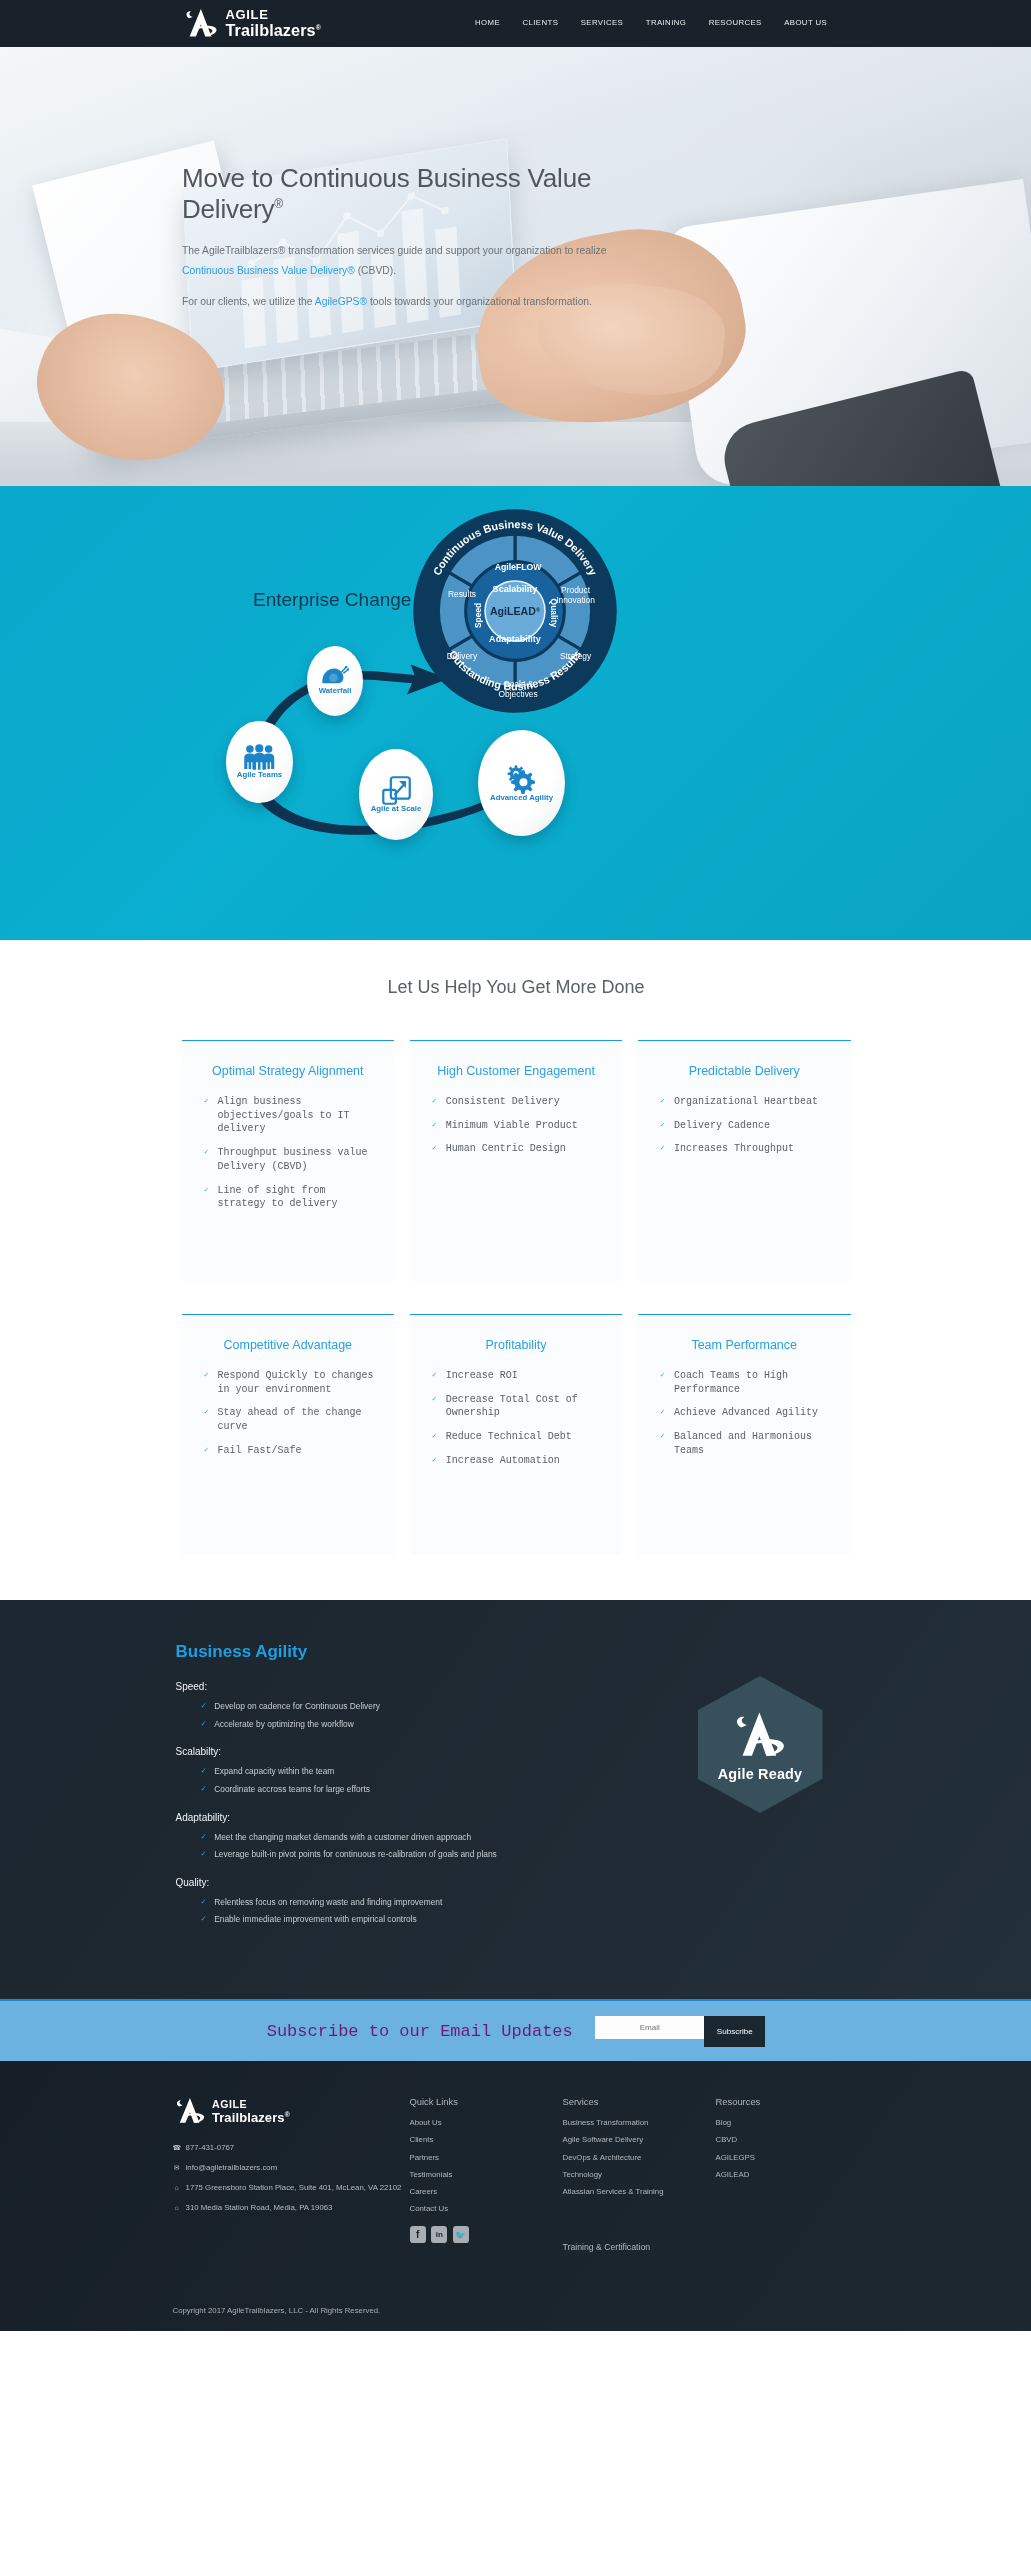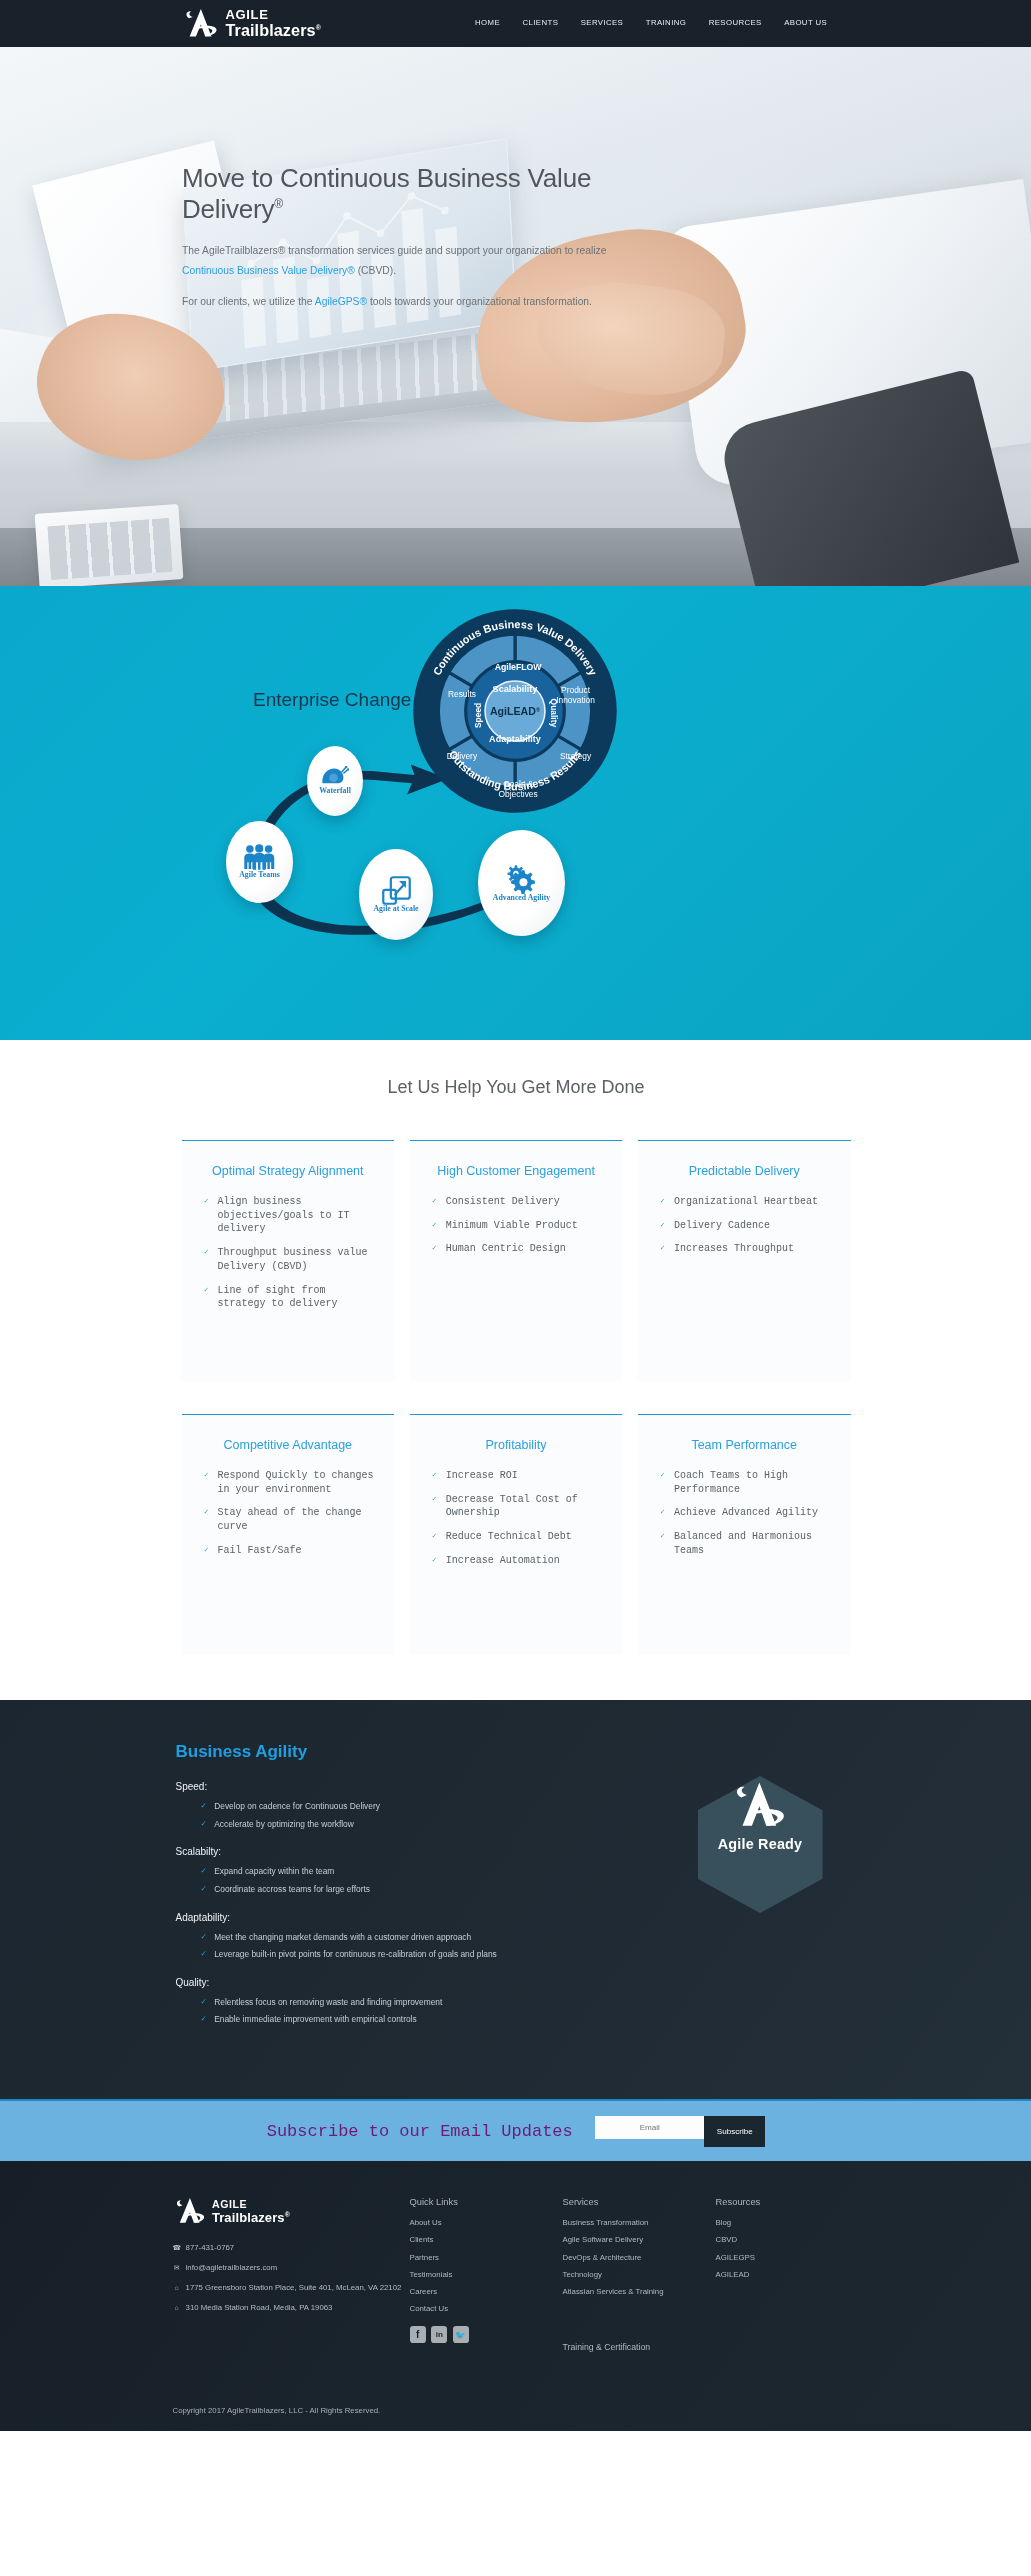--- a/index.html
+++ b/index.html
@@ -35,21 +35,21 @@
     background:linear-gradient(90deg,#1384bd 0%,#2f9ab4 20%,#49ab9f 45%,#6dbf8f 70%,#9ed6a8 100%);
     display:flex;align-items:center;
   }
   .strip span{
     color:#ffffff;font-size:9px;margin-left:182px;letter-spacing:0.1px;
     font-family:"Liberation Sans Narrow","Liberation Sans",sans-serif;
   }
 
   
   .hero{
-    height:539px;position:relative;overflow:hidden;
+    height:439px;position:relative;overflow:hidden;
     background:
       radial-gradient(ellipse 387px 262px at 22% 72%, rgba(255,255,255,.95) 0%, rgba(246,248,250,.0) 70%),
       radial-gradient(ellipse 325px 237px at 62% 40%, rgba(225,233,240,.85) 0%, rgba(225,233,240,0) 72%),
       linear-gradient(160deg,#f4f7f9 0%,#e7edf1 28%,#dfe6eb 48%,#cfd6da 70%,#b9c0c4 100%);
   }
   .hero-photo{position:absolute;inset:0;}
   .hero-photo i{position:absolute;display:block;}
   
   .lap-screen{
     left:187px;top:116px;width:325px;height:184px;
@@ -150,21 +150,21 @@
     position:absolute;left:66px;top:8.7px;font-size:19px;color:#17374e;
     font-family:"Liberation Sans Narrow","Liberation Sans",sans-serif;white-space:nowrap;
   }
   .bubble{
     position:absolute;background:radial-gradient(ellipse at 35% 28%,#ffffff 0%,#ffffff 55%,#e9ecee 100%);
     border-radius:50%;box-shadow:0 5.6px 12.5px rgba(0,60,90,.30);
     display:flex;flex-direction:column;align-items:center;justify-content:center;
   }
   .bubble .lbl{
     color:#1b7fc4;font-weight:bold;font-size:7.8px;text-align:center;line-height:8.7px;
-    font-family:Liberation Serif, serif;
+    font-family:Liberation Sans, sans-serif;
   }
   .b-waterfall{left:120px;top:66px;width:56px;height:70px;}
   .b-teams{left:39px;top:141px;width:67px;height:82px;}
   .b-scale{left:172px;top:169px;width:74px;height:91px;}
   .b-adv{left:291px;top:150px;width:87px;height:106px;}
   .svg-abs{position:absolute;left:0;top:0;overflow:visible;}
 
   
   .wheel{position:absolute;left:600px;top:725px;width:206px;height:206px;}
 
@@ -209,21 +209,21 @@
     font-family:"Liberation Sans",sans-serif;
   }
   .ag-group ul{list-style:none;padding-left:25px;}
   .ag-group li{
     position:relative;padding-left:13.7px;margin-bottom:5px;color:#c8ced3;font-size:8.4px;line-height:12.5px;
     font-family:"Liberation Sans",sans-serif;
   }
   .ag-group li:before{content:"\2713";position:absolute;left:0;top:0;color:#2b9fe0;font-size:7.5px;}
   .hexbadge{
     position:absolute;right:34px;top:34px;width:125px;height:137px;
-    display:flex;flex-direction:column;align-items:center;
+    display:flex;flex-direction:column;align-items:center;justify-content:center;
   }
   .hexbadge .hexbg{
     position:absolute;inset:0;background:#38505c;
     clip-path:polygon(50% 0,100% 25%,100% 75%,50% 100%,0 75%,0 25%);
   }
   .hex-mark{position:relative;width:60px;height:50px;margin-top:3.7px;}
   .hex-label{
     position:relative;color:#ffffff;font-size:14.4px;font-weight:bold;margin-top:6.2px;letter-spacing:0.2px;
     font-family:"Liberation Sans",sans-serif;
   }

